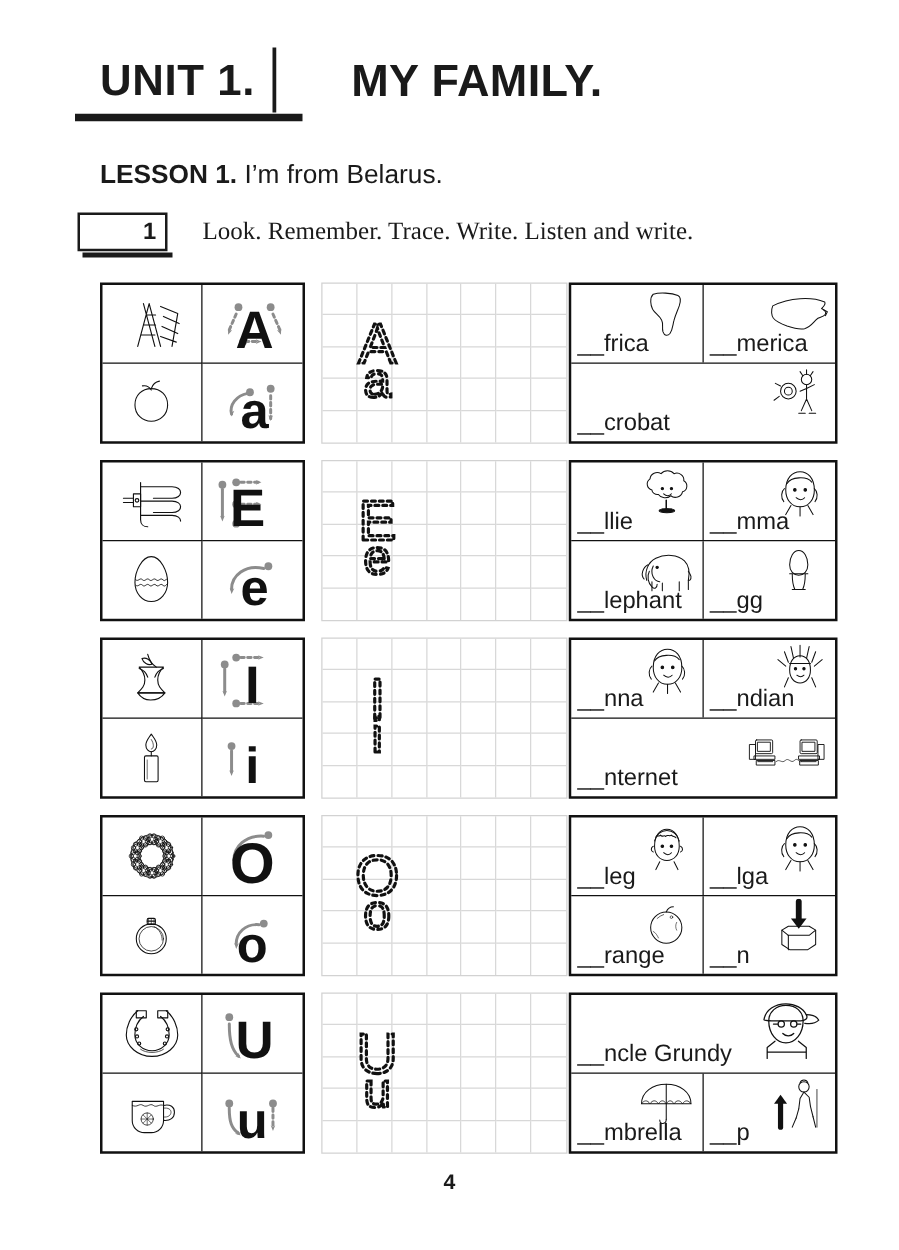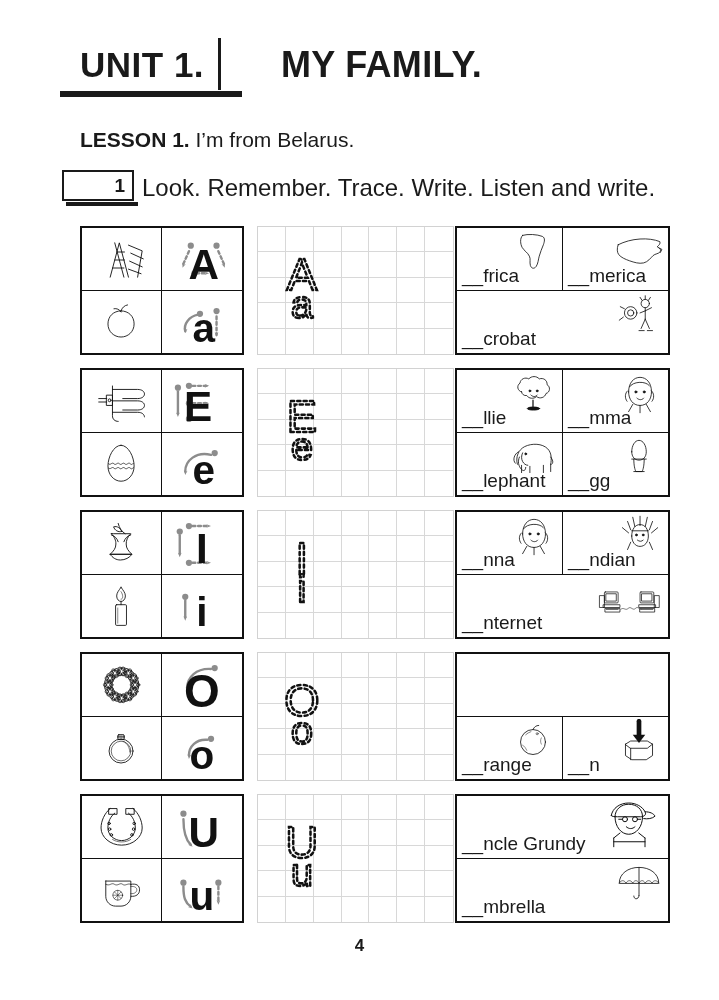--- a/index.html
+++ b/index.html
@@ -46,22 +46,22 @@
   .ex-row{position:absolute;left:62px;top:170px;width:600px;height:36px;}
   .ex-box{
     position:absolute;left:0;top:0;width:72px;height:31px;
     border:2px solid #1a1a1a;background:#fff;box-sizing:border-box;
     display:flex;align-items:center;justify-content:flex-end;
     padding-right:7px;
   }
   .ex-box-num{font-size:19px;font-weight:bold;line-height:1;}
   .ex-shadow{position:absolute;left:4px;top:32px;width:72px;height:4px;background:#1a1a1a;}
   .ex-text{
-    position:absolute;left:80px;top:4px;
-    font-size:24px;white-space:nowrap;
+    position:absolute;left:100px;top:4px;
+    font-size:20px;white-space:nowrap;font-family:Liberation Serif, serif;
   }
 
   
   .blocks{position:absolute;left:80px;top:226px;width:590px;}
   .blk{position:relative;height:129px;margin-bottom:13px;}
 
   
   .pl{
     position:absolute;left:0;top:0;width:164px;height:129px;
     border:2px solid #111;box-sizing:border-box;
@@ -771,20 +771,49 @@
             </svg>
           </span>
           <span style="position:absolute;left:0;top:0;width:100%;height:100%;">
             <svg class="trace" viewBox="0 0 197 129" width="100%" height="100%">
               <text x="44" y="92" font-family="Liberation Sans, sans-serif" font-size="40" fill="none" stroke="#111111" stroke-width="2.6" stroke-dasharray="3.2 3.2" stroke-linecap="round" text-anchor="middle">o</text>
             </svg>
           </span>
         </div>
         <div class="wd">
           <div class="wd-row">
+            <div class="wd-cell">
+              <span class="wd-pic">
+                <svg viewBox="0 0 100 80" width="100%" height="100%" preserveAspectRatio="xMidYMid meet" fill="none" stroke="#111111" stroke-width="1.6" stroke-linecap="round" stroke-linejoin="round">
+                  <path d="M32 38c0-16 8-26 19-26s19 10 19 26c0 13-8 22-19 22S32 51 32 38z"></path>
+                  <path d="M32 30c2-10 10-16 19-16s17 6 19 16"></path>
+                  <path d="M34 24c3-4 5 0 7-3 3 4 6-1 8 2 3-4 6 1 9-2 2 3 5 1 7 4"></path>
+                  <circle cx="44" cy="38" r="2" fill="#111111"></circle>
+                  <circle cx="58" cy="38" r="2" fill="#111111"></circle>
+                  <path d="M46 48c4 4 9 4 12 0"></path>
+                  <path d="M30 38c-4 2-4 8 0 9 M72 38c4 2 4 8 0 9"></path>
+                  <path d="M40 62l-6 12 M62 62l6 12"></path>
+                </svg>
+              </span>
+              <span class="wd-word">__leg</span>
+            </div>
+            <div class="wd-cell">
+              <span class="wd-pic">
+                <svg viewBox="0 0 100 80" width="100%" height="100%" preserveAspectRatio="xMidYMid meet" fill="none" stroke="#111111" stroke-width="1.6" stroke-linecap="round" stroke-linejoin="round">
+                  <path d="M30 36c0-18 10-28 22-28s22 10 22 28c0 14-8 26-22 26S30 50 30 36z"></path>
+                  <path d="M32 26c6-10 30-12 38-2"></path>
+                  <path d="M28 34c-5 4-6 14-1 20 M74 34c5 4 6 14 1 20"></path>
+                  <circle cx="44" cy="36" r="2" fill="#111111"></circle>
+                  <circle cx="60" cy="36" r="2" fill="#111111"></circle>
+                  <path d="M46 48c4 4 10 4 13 0"></path>
+                  <path d="M38 60l-8 14 M64 60l8 14 M52 62v14"></path>
+                </svg>
+              </span>
+              <span class="wd-word">__lga</span>
+            </div>
           </div>
           <div class="wd-row">
             <div class="wd-cell">
               <span class="wd-pic">
                 <svg viewBox="0 0 100 80" width="100%" height="100%" preserveAspectRatio="xMidYMid meet" fill="none" stroke="#111111" stroke-width="1.6" stroke-linecap="round" stroke-linejoin="round">
                   <circle cx="50" cy="42" r="24"></circle>
                   <path d="M50 18c2-5 6-8 11-8"></path>
                   <path d="M36 28a26 26 0 0 1 10-6" stroke-width="1"></path>
                   <circle cx="58" cy="26" r="2" stroke-width="1"></circle>
                   <path d="M30 48c4 2 6 6 8 10 M66 34c-2 4-2 8 0 12" stroke-width="0.9"></path>
@@ -935,19 +964,34 @@
               <span class="wd-pic">
                 <svg viewBox="0 0 100 80" width="100%" height="100%" preserveAspectRatio="xMidYMid meet" fill="none" stroke="#111111" stroke-width="1.6" stroke-linecap="round" stroke-linejoin="round">
                   <path d="M12 40c0-18 17-30 38-30s38 12 38 30z"></path>
                   <path d="M12 40c4-6 9-6 13 0 4-6 9-6 13 0 4-6 8-6 12 0 4-6 8-6 12 0 4-6 9-6 13 0 4-6 9-6 13 0" stroke-width="1.2"></path>
                   <path d="M50 10v54"></path>
                   <path d="M50 64c0 8-10 9-10 1"></path>
                 </svg>
               </span>
               <span class="wd-word">__mbrella</span>
             </div>
+            <div class="wd-cell">
+              <span class="wd-pic">
+                <svg viewBox="0 0 100 80" width="100%" height="100%" preserveAspectRatio="xMidYMid meet" fill="none" stroke="#111111" stroke-width="1.6" stroke-linecap="round" stroke-linejoin="round">
+                  <circle cx="58" cy="14" r="8"></circle>
+                  <path d="M52 8c2-6 10-6 12 0"></path>
+                  <path d="M58 22l-6 10-2 16 M58 22l8 8 2 14"></path>
+                  <path d="M50 48l-4 14 M68 44l4 16"></path>
+                  <path d="M46 62l-6 14 M72 60l4 16"></path>
+                  <path d="M78 18v58" stroke-width="1.2"></path>
+                  <path d="M22 76V34" stroke="#111111" stroke-width="8"></path>
+                  <path d="M12 40l10-14 10 14z" fill="#111111" stroke="none"></path>
+                </svg>
+              </span>
+              <span class="wd-word">__p</span>
+            </div>
           </div>
         </div>
       </div>
     </div>
 
   <div class="pagenum">4</div>
 </div>
 
 </body></html>

